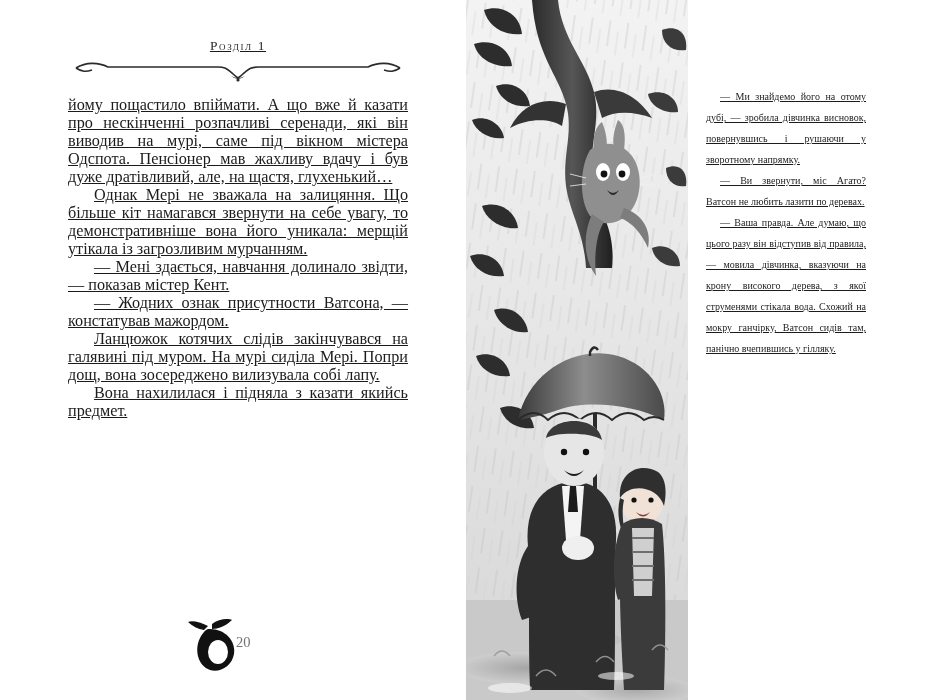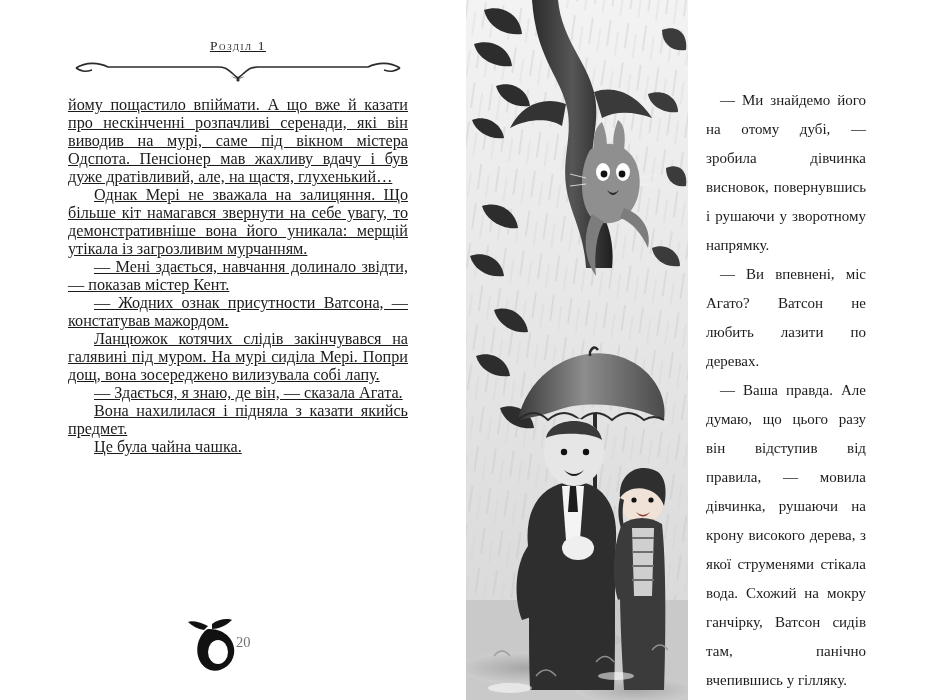--- a/index.html
+++ b/index.html
@@ -90,22 +90,23 @@
 
   
   .right-col {
     position: absolute;
     left: 706px;
     top: 86px;
     width: 160px;
     height: 560px;
   }
   .right-col .body-text {
-    font-size: 15px;
-    line-height: 29px;
+    font-size: 10px;
+    line-height: 21px;
+    text-decoration: underline;
   }
   .right-col .body-text p { text-indent: 14px; }
 
   .divider-gutter {
     position: absolute;
     left: 688px;
     top: 0;
     width: 1px;
     height: 700px;
     background: transparent;
@@ -129,23 +130,21 @@
         <circle cx="170" cy="20" r="1.6" fill="#2b2b2b"></circle>
       </svg>
     </div>
 
     <div class="body-text">
       <p class="noindent">йому пощастило впіймати. А що вже й казати про нескінченні розпачливі серенади, які він виводив на мурі, саме під вікном містера Одспота. Пенсіонер мав жахливу вдачу і був дуже дратівливий, але, на щастя, глухенький…</p>
       <p>Однак Мері не зважала на залицяння. Що більше кіт намагався звернути на себе увагу, то демонстративніше вона його уникала: мерщій утікала із загрозливим мурчанням.</p>
       <p>— Мені здається, навчання долинало звідти, — показав містер Кент.</p>
       <p>— Жодних ознак присутности Ватсона, — констатував мажордом.</p>
       <p>Ланцюжок котячих слідів закінчувався на галявині під муром. На мурі сиділа Мері. Попри дощ, вона зосереджено вилизувала собі лапу.</p>
-      <p>— Здається, я знаю, де він, — сказала Агата.</p>
       <p>Вона нахилилася і підняла з казати якийсь предмет.</p>
-      <p>Це була чайна чашка.</p>
     </div>
 
     <div class="folio">
       <svg width="130" height="60" viewBox="0 0 130 60" xmlns="http://www.w3.org/2000/svg">
         <path d="M30 10 C 22 6, 14 4, 10 6 C 14 10, 20 13, 26 14 Z" fill="#111"></path>
         <path d="M34 8 C 40 3, 50 2, 54 4 C 48 10, 40 13, 34 13 Z" fill="#111"></path>
         <path d="M30 13 C 46 12, 58 24, 56 38 C 54 50, 42 57, 32 54 C 20 50, 16 34, 22 22 C 24 18, 27 14, 30 13 Z" fill="#111"></path>
         <path d="M40 24 a10 12 0 0 1 10 12 a10 12 0 0 1 -10 12 a10 12 0 0 1 -10 -12 a10 12 0 0 1 10 -12" fill="#ffffff"></path>
       </svg>
       <div class="folio-num">20</div>
@@ -280,18 +279,18 @@
         <ellipse cx="150" cy="676" rx="18" ry="4"></ellipse>
       </g>
     </svg>
   </div>
 
   <div class="divider-gutter"></div>
 
   <div class="right-col">
     <div class="body-text">
       <p>— Ми знайдемо його на отому дубі, — зробила дівчинка висновок, повернувшись і рушаючи у зворотному напрямку.</p>
-      <p>— Ви впевнені, міс Агато? Ватсон не любить лазити по деревах.</p>
-      <p>— Ваша правда. Але думаю, що цього разу він відступив від правила, — мовила дівчинка, рушаючи на крону високого дерева, з якої струменями стікала вода. Схожий на мокру ганчірку, Ватсон сидів там, панічно вчепившись у гілляку.</p>
+      <p>— Ви звернути, міс Агато? Ватсон не любить лазити по деревах.</p>
+      <p>— Ваша правда. Але думаю, що цього разу він відступив від правила, — мовила дівчинка, вказуючи на крону високого дерева, з якої струменями стікала вода. Схожий на мокру ганчірку, Ватсон сидів там, панічно вчепившись у гілляку.</p>
     </div>
   </div>
 
 </div>
 
 </body></html>

